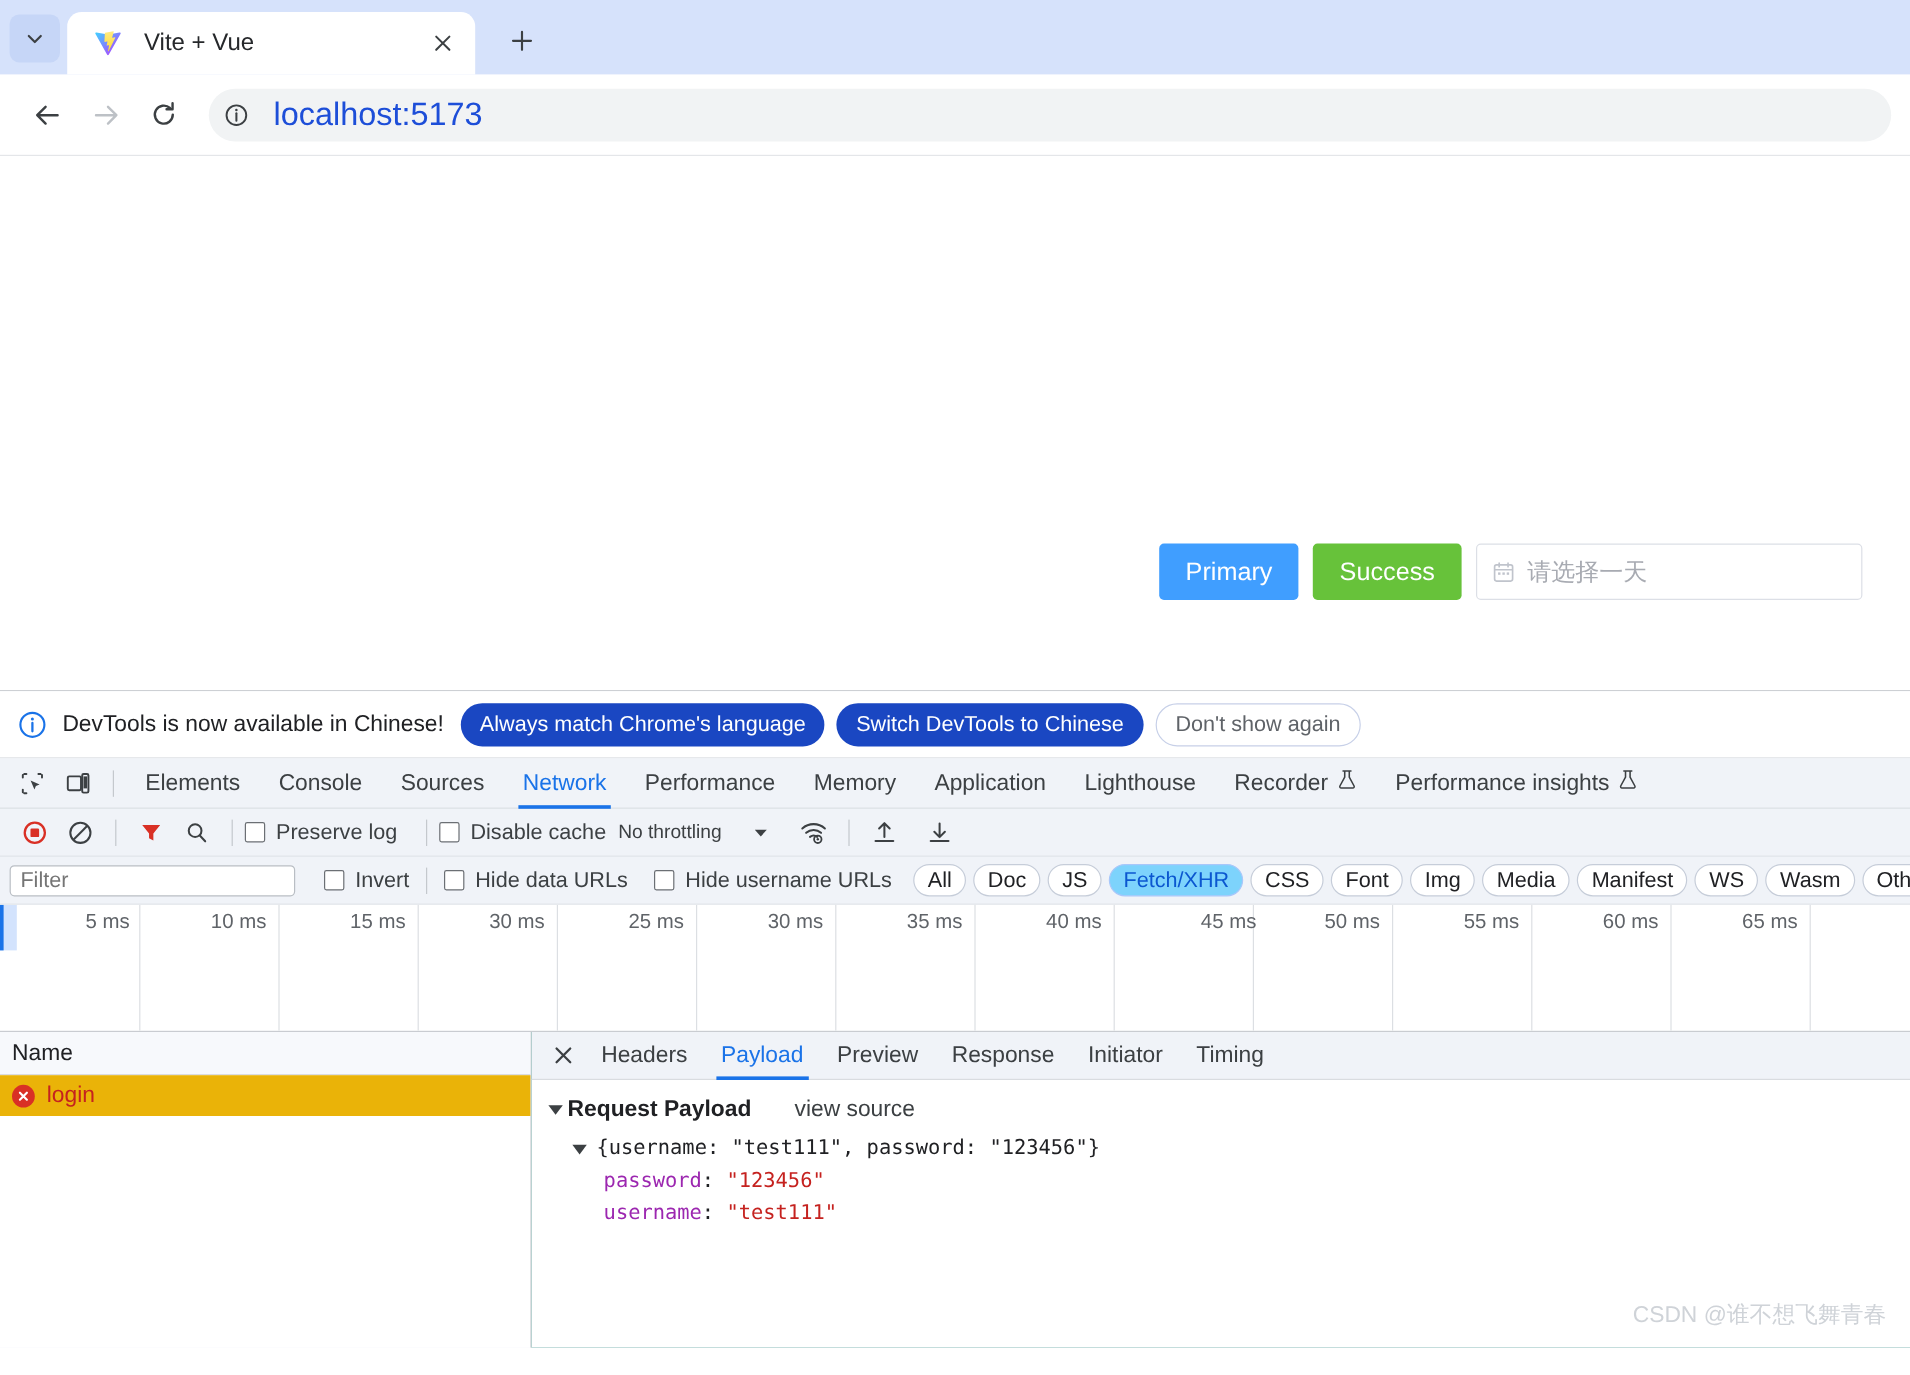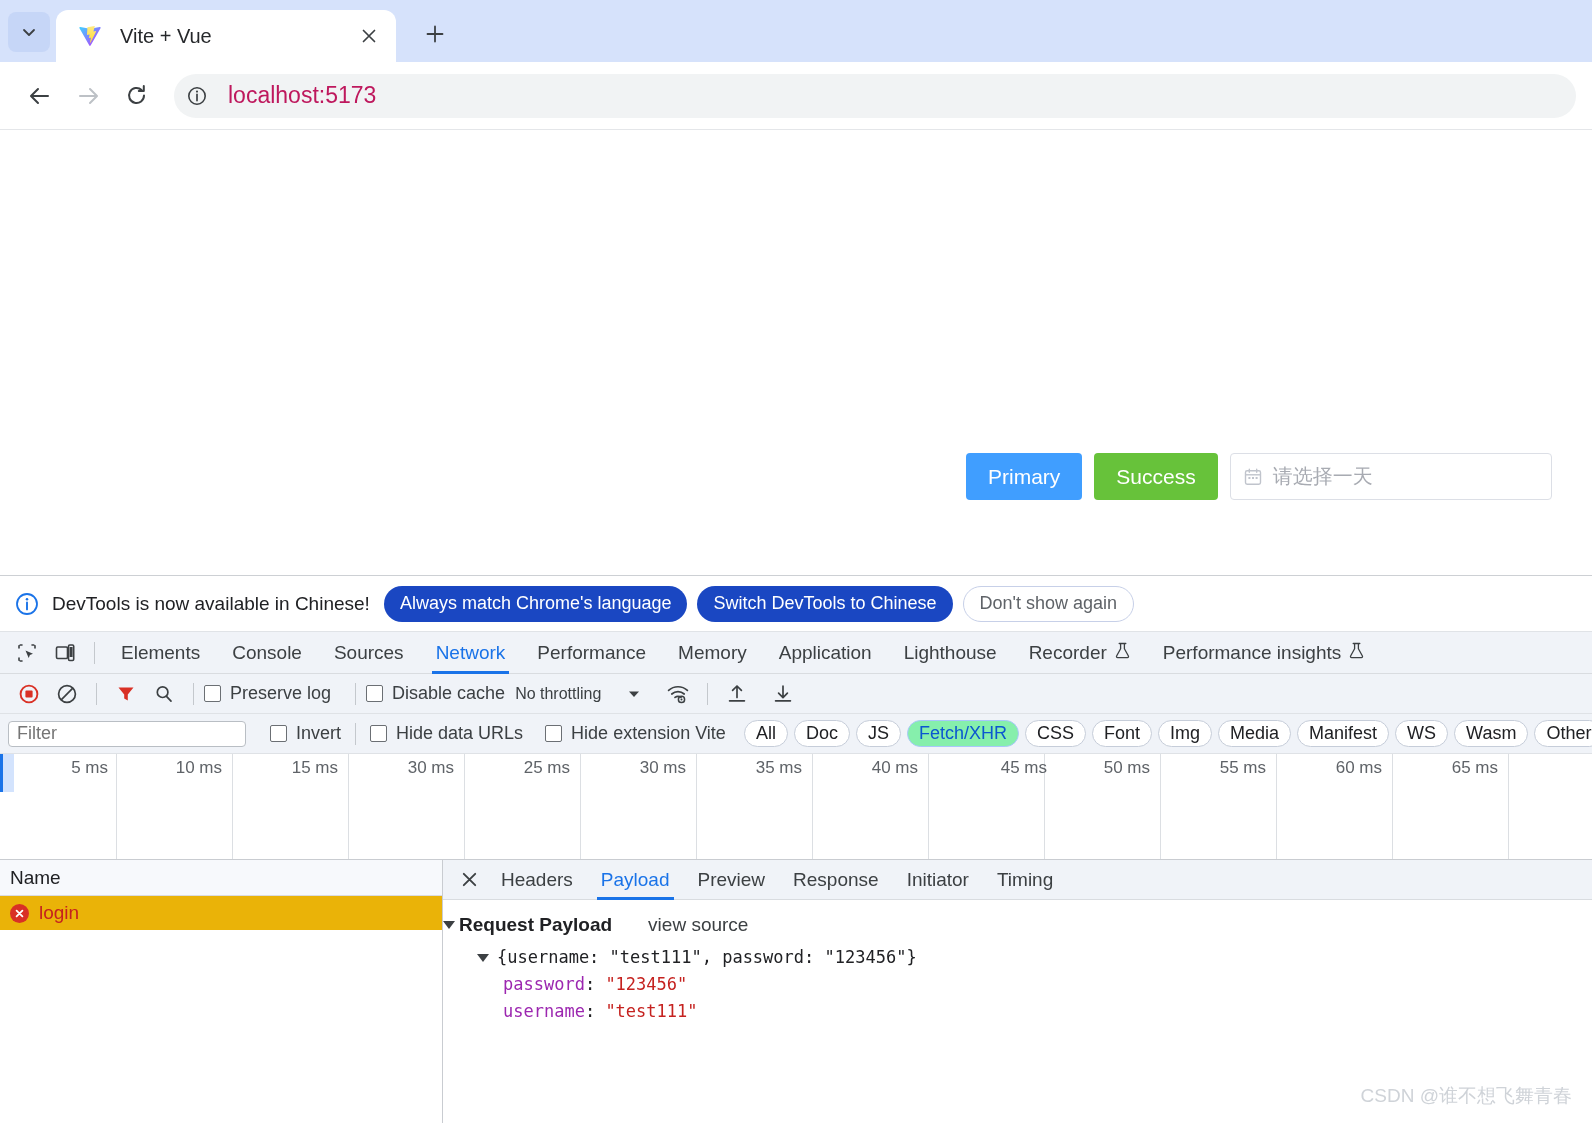--- a/index.html
+++ b/index.html
@@ -48,21 +48,21 @@
   }
   .nav-btn { width: 48px; height: 48px; display:flex; align-items:center; justify-content:center; flex:none; }
   .omnibox {
     flex: 1; height: 44px; background: #f1f3f4; border-radius: 22px;
     display: flex; align-items: center; padding: 0 10px 0 6px; margin-left: 14px;
   }
   .omni-icon {
     width: 34px; height: 34px; border-radius: 50%;
     display: flex; align-items: center; justify-content: center; flex:none;
   }
-  .omni-text { font-size: 23px; color: #be185d; margin-left: 14px; }
+  .omni-text { font-size: 27px; color: #1d4ed8; margin-left: 14px; }
 
   
   .viewport {
     height: 445px; background: #ffffff; position: relative;
   }
   .el-row {
     position: absolute; left: 966px; top: 323px;
     display: flex; align-items: center;
   }
   .el-btn {
@@ -135,21 +135,21 @@
   .filter-input {
     width: 238px; height: 26px; border: 1px solid #b9bec4; border-radius: 4px;
     background: #fff; font-size: 18px; color: #9aa0a6; padding: 0 8px;
     font-family: "Liberation Sans", sans-serif; flex:none;
   }
   .type-pill {
     height: 27px; padding: 0 11px; border: 1px solid #c6cdd9; border-radius: 14px;
     background: #fff; font-size: 18px; color: #202124; margin-right: 6px;
     display: flex; align-items: center; white-space: nowrap; cursor: pointer; flex:none;
   }
-  .type-pill.active { background: #86efac; border-color: #a8c7fa; color: #0b57d0; }
+  .type-pill.active { background: #7dd3fc; border-color: #a8c7fa; color: #0b57d0; }
 
   .overview {
     height: 106px; background: #fff; position: relative;
     border-bottom: 1px solid #c9ccd1; overflow: hidden;
   }
   .ov-tick {
     position: absolute; top: 0; bottom: 0; border-right: 1px solid #dcdfe3;
   }
   .ov-label {
     position: absolute; top: 4px; font-size: 17px; color: #5f6368;
@@ -188,21 +188,21 @@
   }
   .detail-tab.active { color: #1a73e8; }
   .detail-tab.active::after {
     content: ""; position: absolute; left: 10px; right: 10px; bottom: 0;
     height: 3px; background: #1a73e8;
   }
   .close-x { width: 36px; height: 36px; display:flex; align-items:center; justify-content:center; flex:none; }
 
   .payload-body { flex: 1; padding: 14px 0 0 0; background: #fff; overflow: hidden; }
   .pl-section {
-    display: flex; align-items: center; padding-left: 0; margin-bottom: 8px;
+    display: flex; align-items: center; padding-left: 14px; margin-bottom: 8px;
   }
   .tri { width: 0; height: 0; border-left: 6px solid transparent; border-right: 6px solid transparent;
          border-top: 8px solid #3c4043; margin-right: 4px; flex:none; }
   .pl-title { font-size: 19px; font-weight: bold; color: #202124; }
   .pl-viewsrc { font-size: 19px; color: #3c4043; margin-left: 36px; }
   .pl-line {
     font-family: "DejaVu Sans Mono", monospace; font-size: 17px;
     color: #202124; padding-left: 34px; line-height: 27px;
     display: flex; align-items: center; white-space: pre;
   }
@@ -456,21 +456,21 @@
         <span class="cb"></span>
         <span>Invert</span>
       </label>
       <span class="dt-sep" style="margin:0 14px;"></span>
       <label class="cb-label">
         <span class="cb"></span>
         <span>Hide data URLs</span>
       </label>
       <label class="cb-label" style="margin-left:22px;margin-right:18px;">
         <span class="cb"></span>
-        <span>Hide extension Vite</span>
+        <span>Hide username URLs</span>
       </label>
       <span class="type-pill">All</span>
       <span class="type-pill">Doc</span>
       <span class="type-pill">JS</span>
       <span class="type-pill active">Fetch/XHR</span>
       <span class="type-pill">CSS</span>
       <span class="type-pill">Font</span>
       <span class="type-pill">Img</span>
       <span class="type-pill">Media</span>
       <span class="type-pill">Manifest</span>

